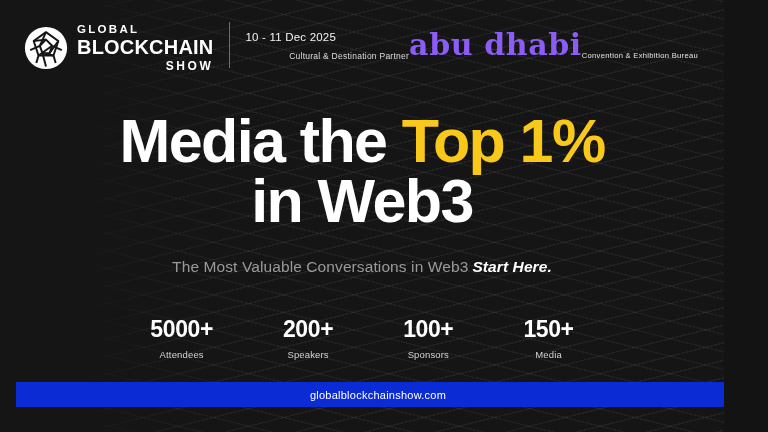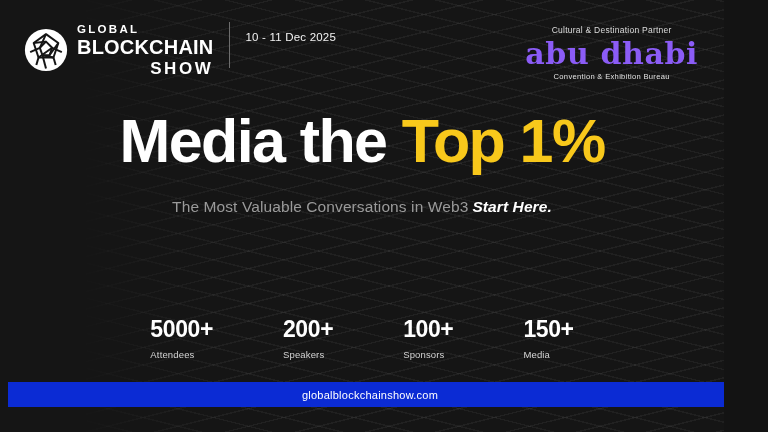--- a/index.html
+++ b/index.html
@@ -68,40 +68,40 @@
   }
   .lw-global {
     color:#fff; font-size:11.5px; font-weight:bold;
     letter-spacing:2.3px;
   }
   .lw-blockchain {
     color:#fff; font-size:20px; font-weight:bold;
     letter-spacing:0.2px; margin-top:1.5px;
   }
   .lw-show {
-    color:#fff; font-size:17px; font-weight:bold;
+    color:#fff; font-size:12px; font-weight:bold;
     letter-spacing:2.6px; margin-top:2.5px; align-self:flex-end;
   }
 
   #header-divider {
     width:1px; height:46px; background:#6d6d6d;
     margin-left:16px; margin-top:22px;
   }
 
   #event-meta {
     margin-left:15px; margin-top:31px;
     display:flex; flex-direction:column; gap:5px;
   }
   #event-date  { color:#f2f2f2; font-size:11.5px; letter-spacing:.2px; }
   #event-venue { color:#f2f2f2; font-size:11.5px; letter-spacing:.2px; }
 
   
   #partner-block {
     position:absolute; right:26px; top:26px;
-    display:flex; flex-direction:column; align-items:center;
+    display:flex; align-items:flex-end;
     line-height:1;
   }
   #partner-kicker {
     color:#dcdcdc; font-size:8.5px; letter-spacing:.25px;
   }
   #partner-name {
     color:#8b5cf6; font-size:30px; font-weight:bold;
     letter-spacing:.6px; margin-top:4px;
     font-family:"DejaVu Serif", serif;
   }
@@ -130,33 +130,33 @@
     color:#ffffff; font-weight:bold; font-style:italic;
     margin-left:4px;
     text-align:right;
   }
 
   
   #stats {
     position:absolute; left:0; right:0; top:318px;
     display:flex; justify-content:center; gap:70px;
   }
-  .stat { }
+  .stat { text-align:center; }
   .stat-value {
     color:#ffffff; font-size:23px; font-weight:bold;
     letter-spacing:-.4px; line-height:1;
   }
   .stat-label {
     color:#d4d4d4; font-size:9.5px; margin-top:8px;
     letter-spacing:.15px;
   }
 
   
   #footer-bar {
-    position:absolute; left:8px; top:382px;
+    position:absolute; left:16px; top:382px;
     width:100%; height:25px;
     background:#0b2bd4;
     display:flex; align-items:center; justify-content:center;
   }
   #footer-url {
     color:#ffffff; font-size:11px; letter-spacing:.25px;
   }
 </style>
 </head>
 <body>
@@ -204,20 +204,21 @@
       <span id="partner-kicker">Cultural &amp; Destination Partner</span>
       <span id="partner-name">abu dhabi</span>
       <span id="partner-sub">Convention &amp; Exhibition Bureau</span>
     </div>
   </div>
 
   <div id="hero">
     <div class="headline">
       <span>Media the </span><span class="headline-gold">Top 1%</span>
     </div>
+    <div class="headline">in Web3</div>
 
     <div id="subtitle">
       <span>The Most Valuable Conversations in Web3</span><span id="subtitle-accent">Start Here.</span>
     </div>
   </div>
 
   <div id="stats">
     <div class="stat">
       <div class="stat-value">5000+</div>
       <div class="stat-label">Attendees</div>

